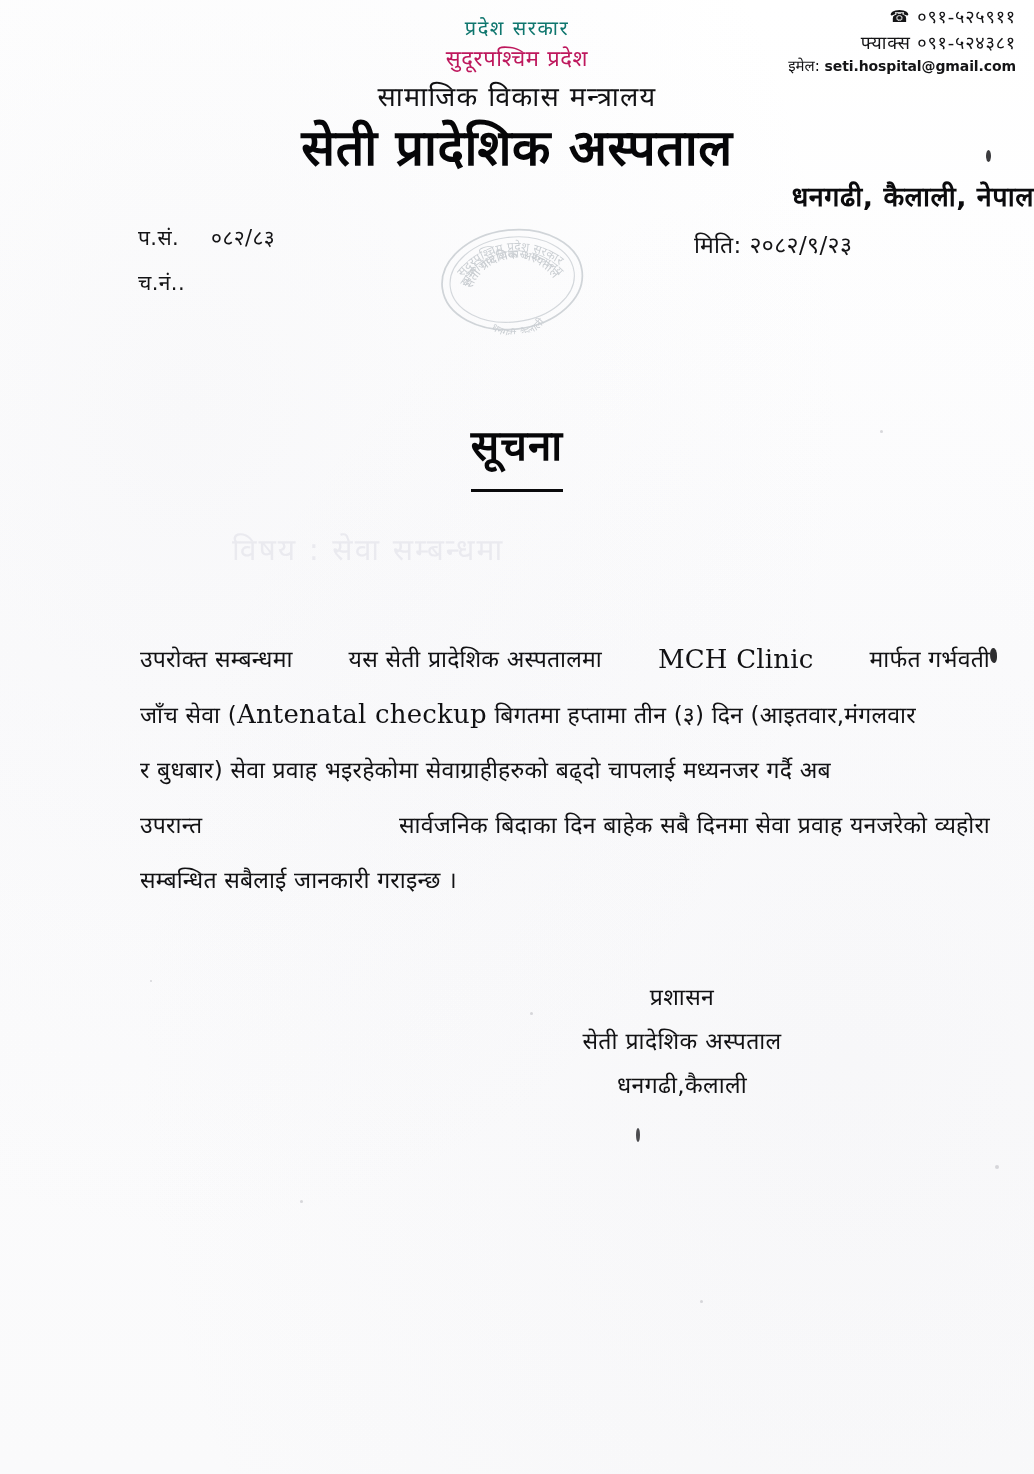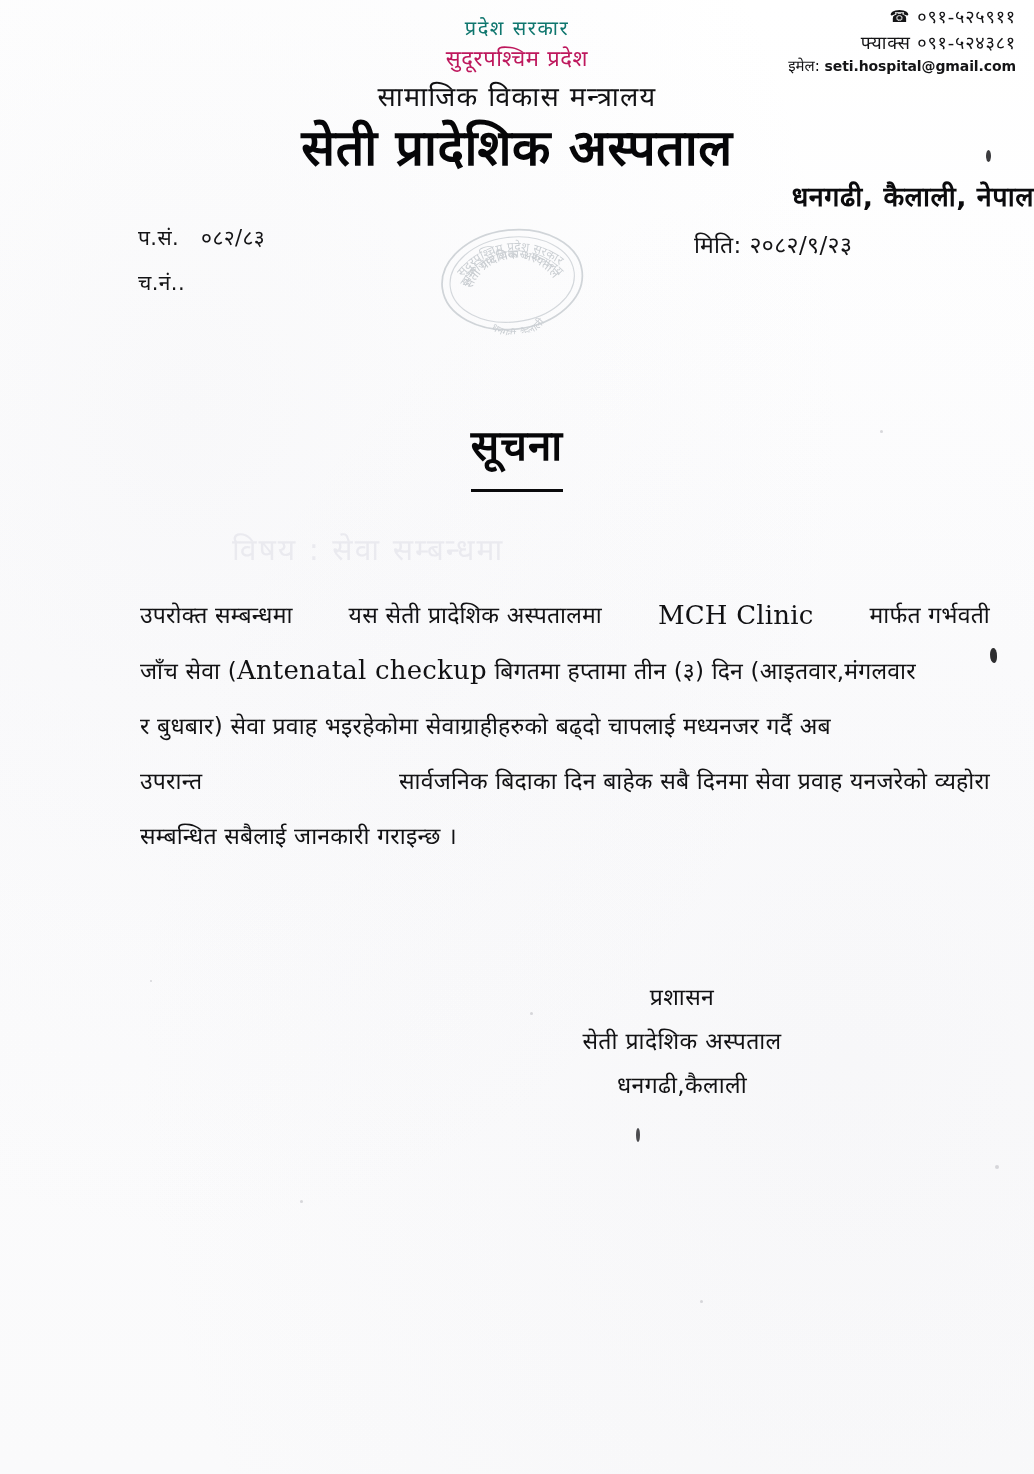--- a/index.html
+++ b/index.html
@@ -119,21 +119,21 @@
     left: 138px;
     line-height: 1.0;
   }
   .ref-line {
     font-size: 21px;
     letter-spacing: 0.4px;
     margin-bottom: 24px;
     white-space: nowrap;
     color: #141416;
   }
-  .ref-label { margin-right: 22px; }
+  .ref-label { margin-right: 32px; }
   .date-block {
     position: absolute;
     top: 228px;
     left: 694px;
     font-size: 23px;
     letter-spacing: 0.4px;
     white-space: nowrap;
     color: #141416;
   }
 
@@ -177,21 +177,21 @@
     letter-spacing: 2px;
     color: #e8e8ee;
     opacity: 0.85;
     pointer-events: none;
     white-space: nowrap;
   }
 
   
   .body-text {
     position: absolute;
-    top: 588px;
+    top: 632px;
     left: 140px;
     width: 850px;
   }
   .body-line {
     font-size: 23px;
     line-height: 55px;
     letter-spacing: 0.2px;
     color: #111113;
     white-space: nowrap;
   }

